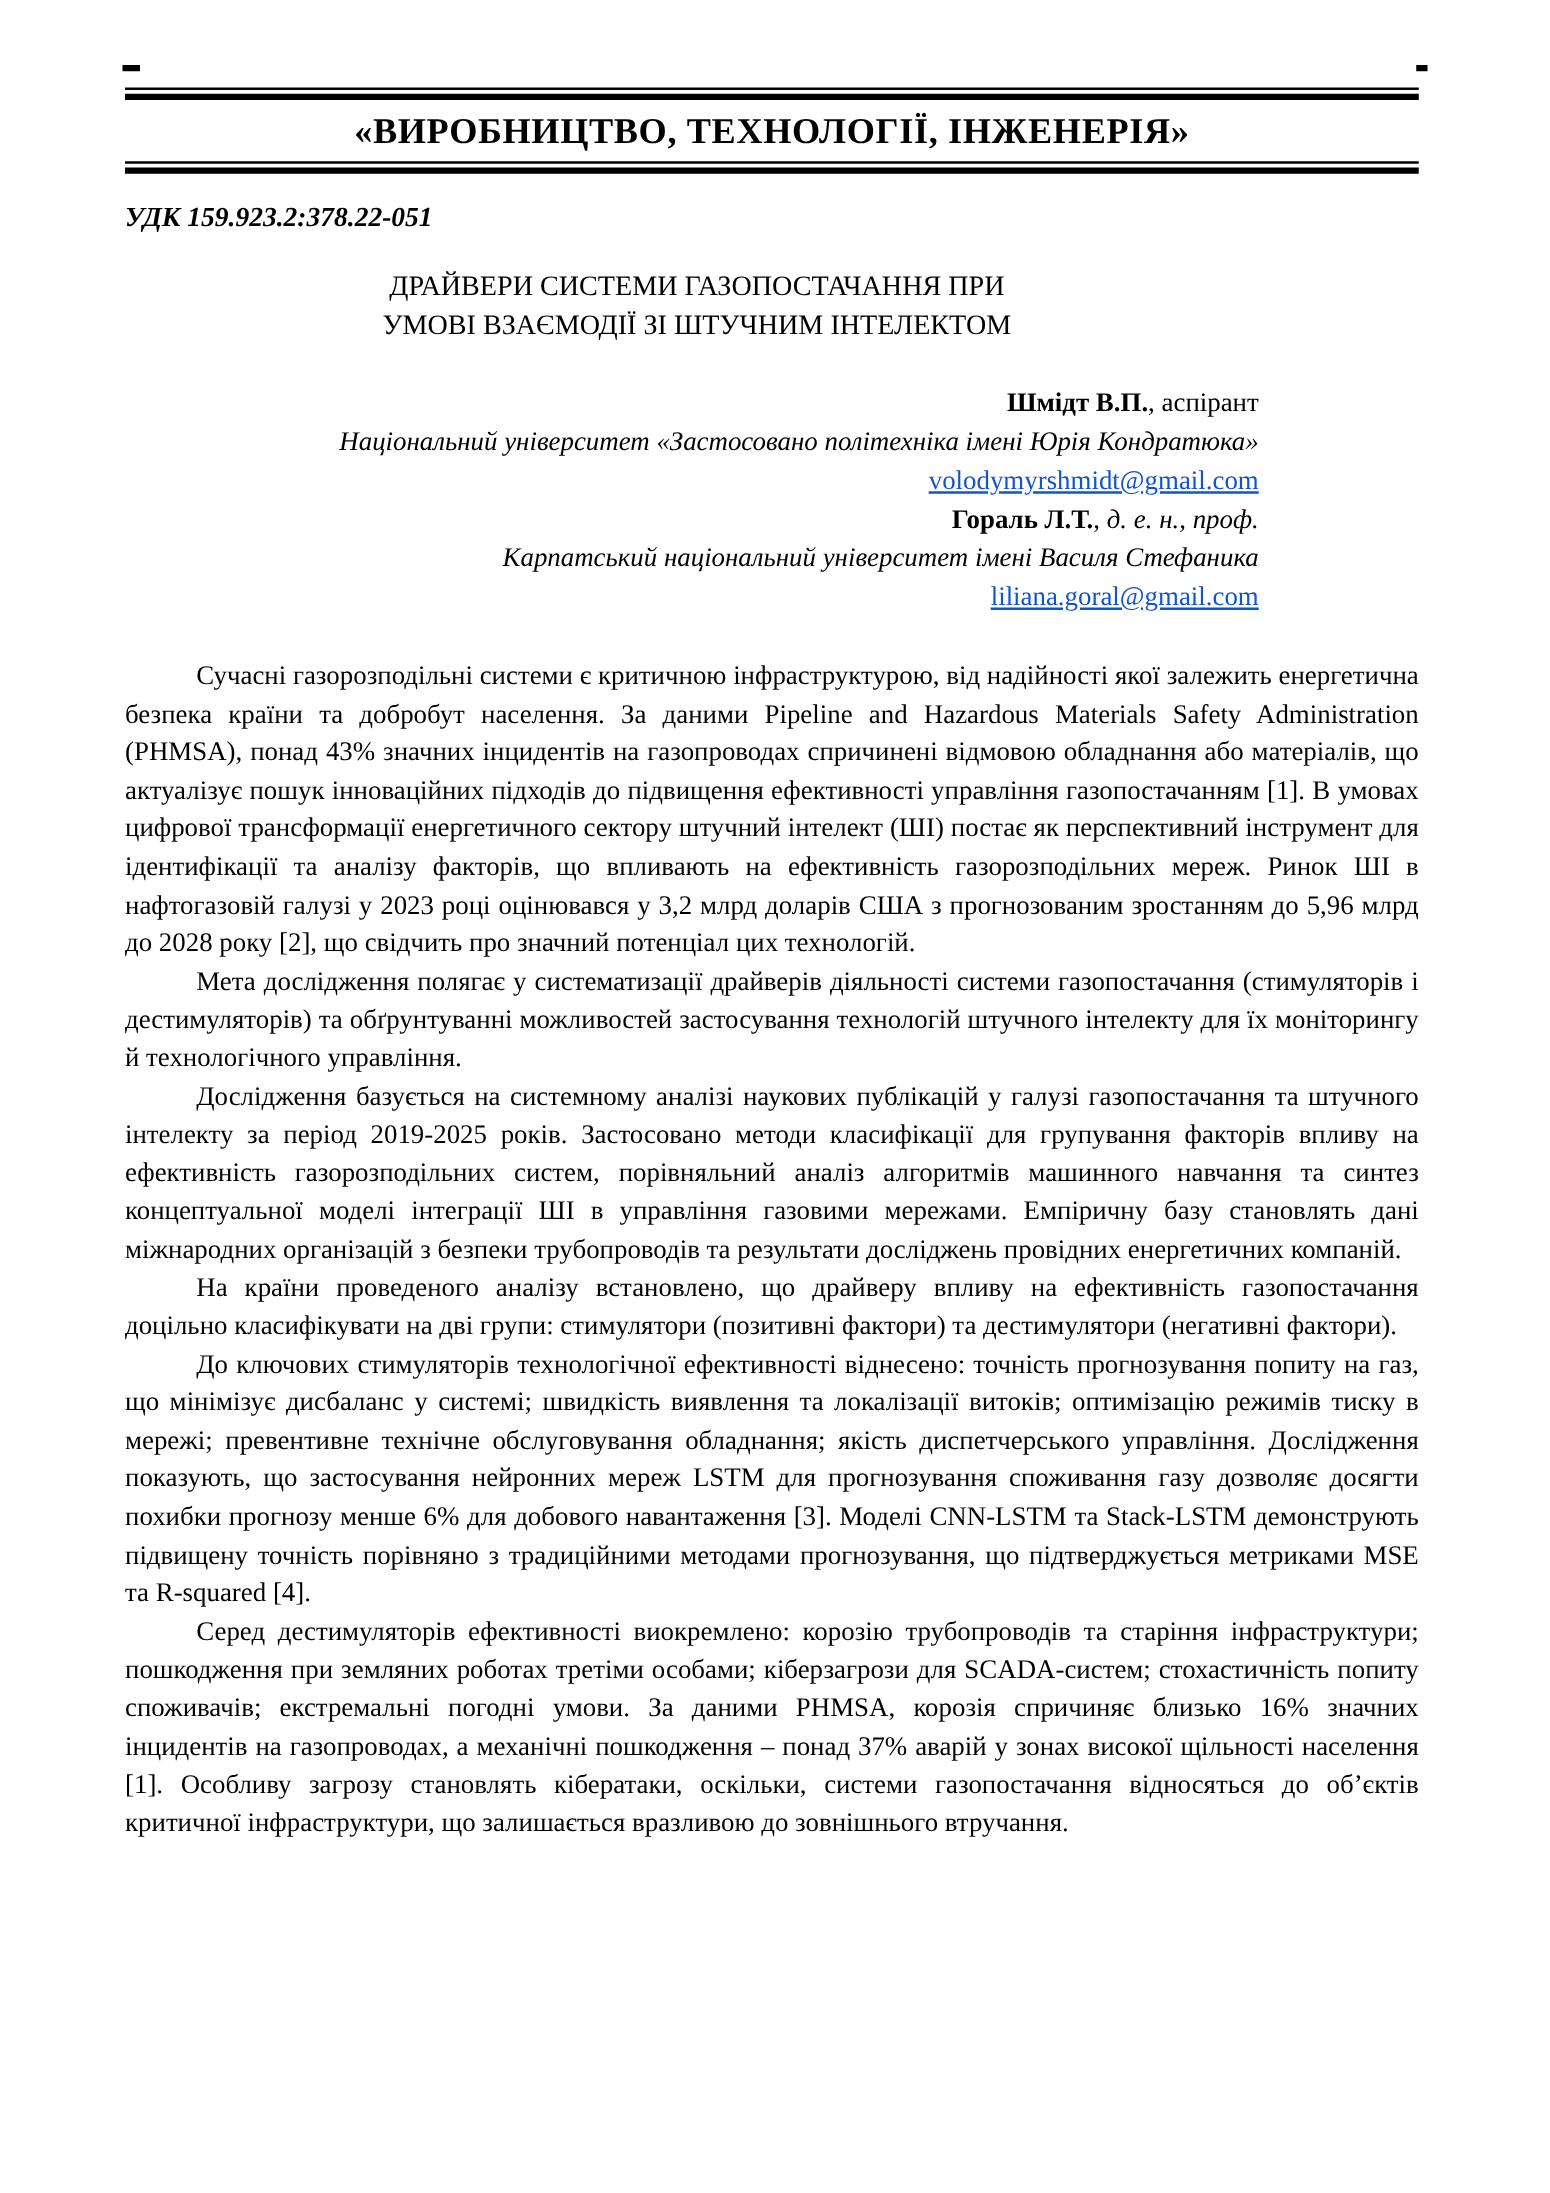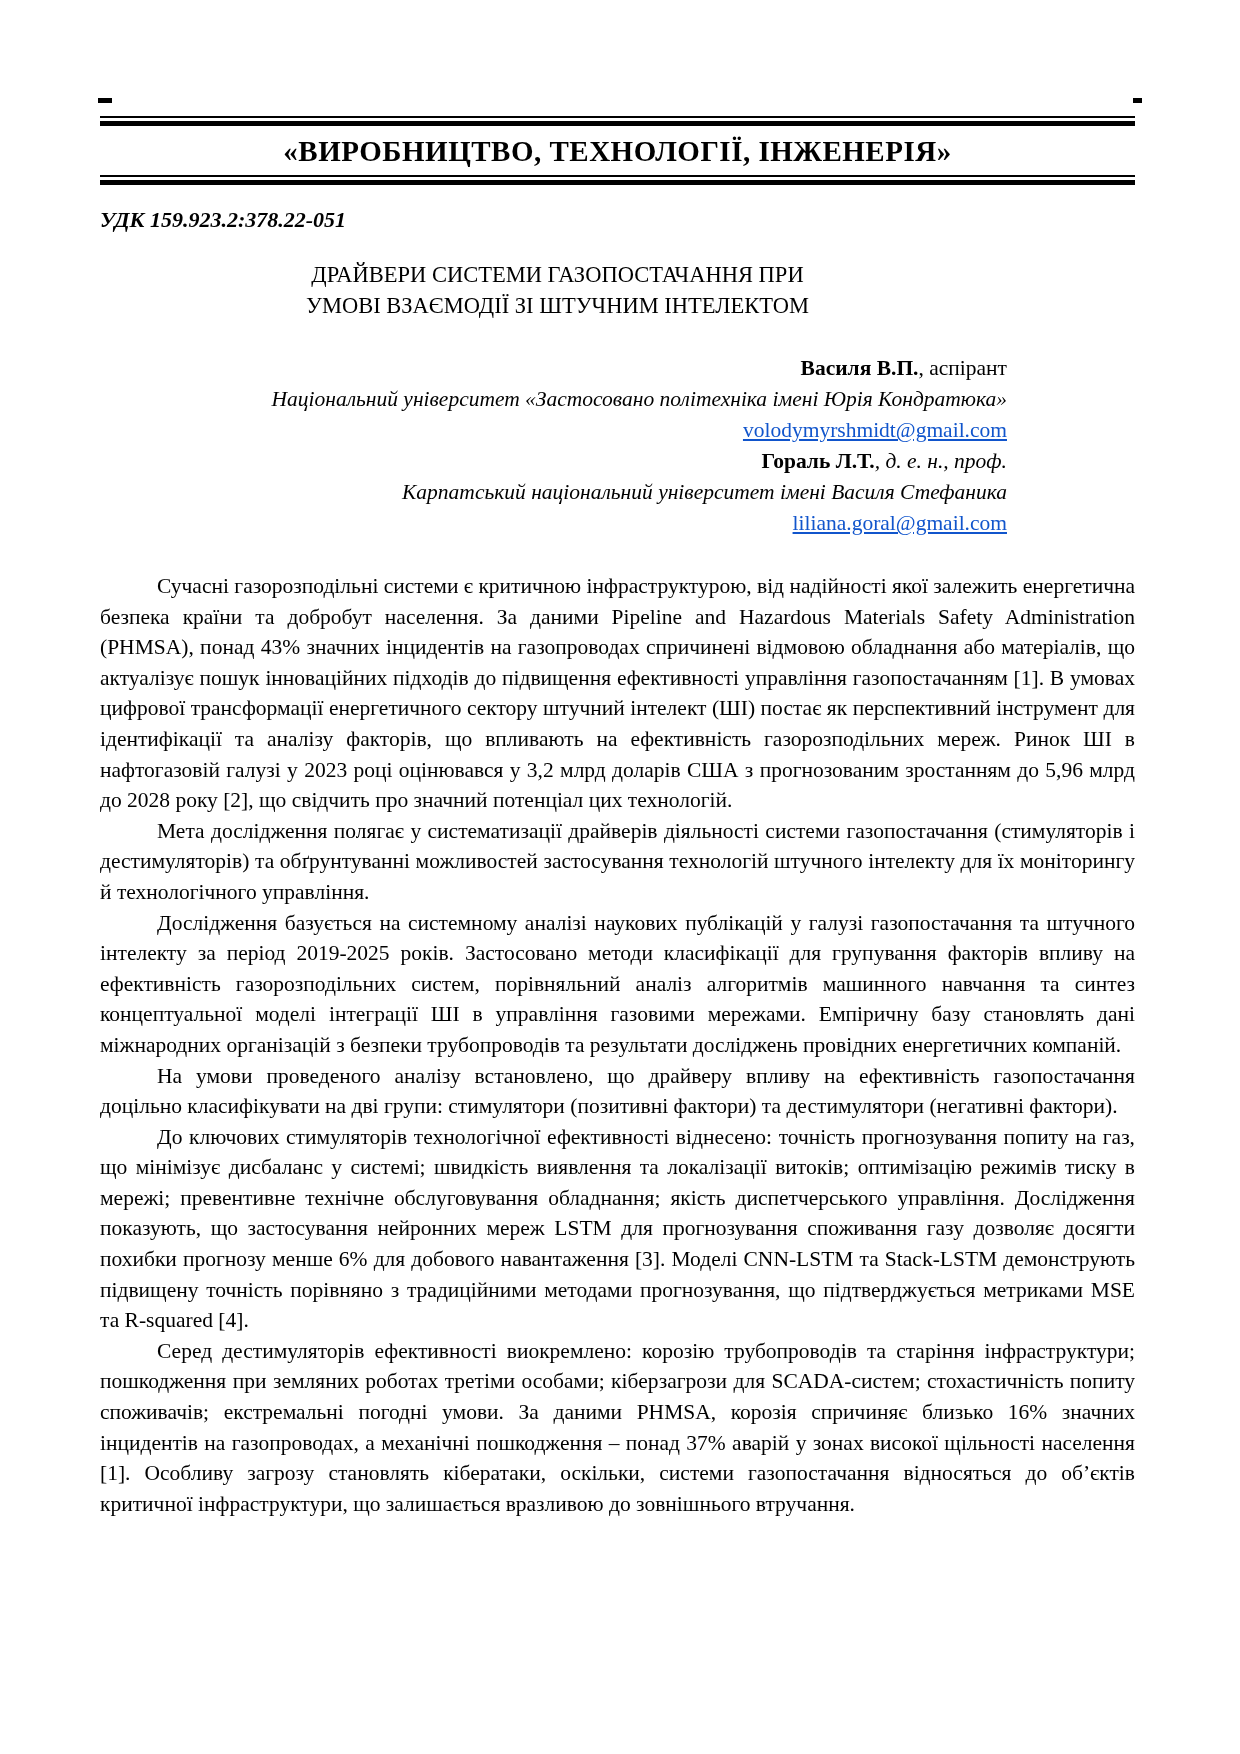--- a/index.html
+++ b/index.html
@@ -4,21 +4,20 @@
 <style>
   html, body { margin: 0; padding: 0; background: #ffffff; }
   .page {
     position: relative;
     width: 1240px;
     height: 1623px;
     background: #ffffff;
     font-family: "Liberation Serif", "DejaVu Serif", serif;
     color: #000;
     overflow: hidden;
-    margin-top: 46px;
   }
   .content { padding: 48px 105px 0 100px; }
 
   
   .corner-mark { position: absolute; top: 52px; height: 5px; background: #000; }
   .corner-mark.left  { left: 98px;  width: 14px; }
   .corner-mark.right { left: 1133px; width: 9px; }
 
   
   .banner { margin-top: 22px; }
@@ -120,33 +119,33 @@
     </header>
 
     <div class="udc">УДК 159.923.2:378.22-051</div>
 
     <h2 class="article-title">
       <span>ДРАЙВЕРИ СИСТЕМИ ГАЗОПОСТАЧАННЯ ПРИ</span><br>
       <span>УМОВІ ВЗАЄМОДІЇ ЗІ ШТУЧНИМ ІНТЕЛЕКТОМ</span>
     </h2>
 
     <div class="authors">
-      <p><span class="author-name">Василя В.П.</span><span class="author-role">, аспірант</span></p>
+      <p><span class="author-name">Шмідт В.П.</span><span class="author-role">, аспірант</span></p>
       <p class="affiliation">Національний університет «Застосовано політехніка імені Юрія Кондратюка»</p>
       <p class="email-line"><a>volodymyrshmidt@gmail.com</a></p>
       <p><span class="author-name">Гораль Л.Т.</span><span class="author-role italic">, д. е. н., проф.</span></p>
       <p class="affiliation">Карпатський національний університет імені Василя Стефаника</p>
       <p class="email-line"><a>liliana.goral@gmail.com</a></p>
     </div>
 
     <div class="body-text">
       <p class="body-par">Сучасні газорозподільні системи є критичною інфраструктурою, від надійності якої залежить енергетична безпека країни та добробут населення. За даними Pipeline and Hazardous Materials Safety Administration (PHMSA), понад 43% значних інцидентів на газопроводах спричинені відмовою обладнання або матеріалів, що актуалізує пошук інноваційних підходів до підвищення ефективності управління газопостачанням [1]. В умовах цифрової трансформації енергетичного сектору штучний інтелект (ШІ) постає як перспективний інструмент для ідентифікації та аналізу факторів, що впливають на ефективність газорозподільних мереж. Ринок ШІ в нафтогазовій галузі у 2023 році оцінювався у 3,2 млрд доларів США з прогнозованим зростанням до 5,96 млрд до 2028 року [2], що свідчить про значний потенціал цих технологій.</p>
       <p class="body-par">Мета дослідження полягає у систематизації драйверів діяльності системи газопостачання (стимуляторів і дестимуляторів) та обґрунтуванні можливостей застосування технологій штучного інтелекту для їх моніторингу й технологічного управління.</p>
       <p class="body-par">Дослідження базується на системному аналізі наукових публікацій у галузі газопостачання та штучного інтелекту за період 2019-2025 років. Застосовано методи класифікації для групування факторів впливу на ефективність газорозподільних систем, порівняльний аналіз алгоритмів машинного навчання та синтез концептуальної моделі інтеграції ШІ в управління газовими мережами. Емпіричну базу становлять дані міжнародних організацій з безпеки трубопроводів та результати досліджень провідних енергетичних компаній.</p>
-      <p class="body-par">На умови проведеного аналізу встановлено, що драйверу впливу на ефективність газопостачання доцільно класифікувати на дві групи: стимулятори (позитивні фактори) та дестимулятори (негативні фактори).</p>
+      <p class="body-par">На країни проведеного аналізу встановлено, що драйверу впливу на ефективність газопостачання доцільно класифікувати на дві групи: стимулятори (позитивні фактори) та дестимулятори (негативні фактори).</p>
       <p class="body-par">До ключових стимуляторів технологічної ефективності віднесено: точність прогнозування попиту на газ, що мінімізує дисбаланс у системі; швидкість виявлення та локалізації витоків; оптимізацію режимів тиску в мережі; превентивне технічне обслуговування обладнання; якість диспетчерського управління. Дослідження показують, що застосування нейронних мереж LSTM для прогнозування споживання газу дозволяє досягти похибки прогнозу менше 6% для добового навантаження [3]. Моделі CNN-LSTM та Stack-LSTM демонструють підвищену точність порівняно з традиційними методами прогнозування, що підтверджується метриками MSE та R-squared [4].</p>
       <p class="body-par">Серед дестимуляторів ефективності виокремлено: корозію трубопроводів та старіння інфраструктури; пошкодження при земляних роботах третіми особами; кіберзагрози для SCADA-систем; стохастичність попиту споживачів; екстремальні погодні умови. За даними PHMSA, корозія спричиняє близько 16% значних інцидентів на газопроводах, а механічні пошкодження – понад 37% аварій у зонах високої щільності населення [1]. Особливу загрозу становлять кібератаки, оскільки, системи газопостачання відносяться до обʼєктів критичної інфраструктури, що залишається вразливою до зовнішнього втручання.</p>
     </div>
 
   </div>
 
   <footer class="page-footer">
     <span class="fline"></span>
     <span class="bracket">(</span>
     <span class="pagenum">391</span>

